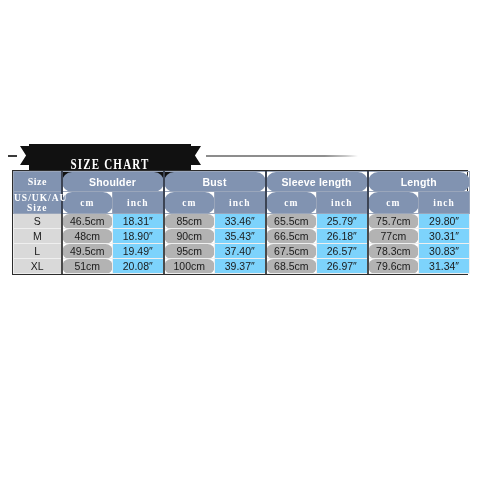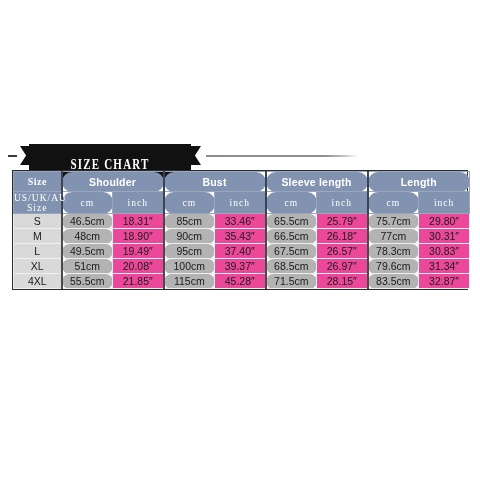--- a/index.html
+++ b/index.html
@@ -68,21 +68,21 @@
     font-size:10.5px;font-weight:bold;
     font-family:"Liberation Sans", sans-serif;
     letter-spacing:.2px;
   }
   thead tr.grp th.size-head{
     font-family:"Liberation Serif", serif;font-size:10px;letter-spacing:.5px;
   }
   thead tr.sub th{
     height:22px;
     font-family:"Liberation Serif", serif;
-    font-size:9.5px;font-weight:normal;letter-spacing:1px;
+    font-size:9.5px;font-weight:bold;letter-spacing:1px;
   }
   th.size-span{
     font-family:"Liberation Serif", serif;
     font-size:8px;font-weight:bold;line-height:10px;letter-spacing:.3px;
   }
   
   .grpdiv{border-left:2px solid #3c4454 !important;border-radius:10px;}
   tbody .grpdiv{border-left:2px solid #4a4a4a !important;}
 
   
@@ -94,21 +94,21 @@
     border-bottom:1px solid #efefef;
   }
   tbody td.size-cell{
     background:#d9d9d9;font-weight:normal;font-size:10.5px;
     border-right:1px solid #b9b9b9;
   }
   tbody td.cm-cell{
     background:#b3b3b3;
   }
   tbody td.in-cell{
-    background:#ec4899;
+    background:#7dd3fc;
   }
   tbody tr td{border-top:1px solid #f4f4f4;}
 
   
   col.c-size{width:48px;}
   col.c-cm{width:51px;}
   col.c-in{width:51px;}
 </style>
 </head>
 <body>
@@ -201,28 +201,17 @@
             <td class="size-cell">XL</td>
             <td class="cm-cell grpdiv">51cm</td>
             <td class="in-cell">20.08″</td>
             <td class="cm-cell grpdiv">100cm</td>
             <td class="in-cell">39.37″</td>
             <td class="cm-cell grpdiv">68.5cm</td>
             <td class="in-cell">26.97″</td>
             <td class="cm-cell grpdiv">79.6cm</td>
             <td class="in-cell">31.34″</td>
           </tr>
-          <tr>
-            <td class="size-cell">4XL</td>
-            <td class="cm-cell grpdiv">55.5cm</td>
-            <td class="in-cell">21.85″</td>
-            <td class="cm-cell grpdiv">115cm</td>
-            <td class="in-cell">45.28″</td>
-            <td class="cm-cell grpdiv">71.5cm</td>
-            <td class="in-cell">28.15″</td>
-            <td class="cm-cell grpdiv">83.5cm</td>
-            <td class="in-cell">32.87″</td>
-          </tr>
         </tbody>
     </table>
   </div>
 
 </div>
 
 </body></html>

